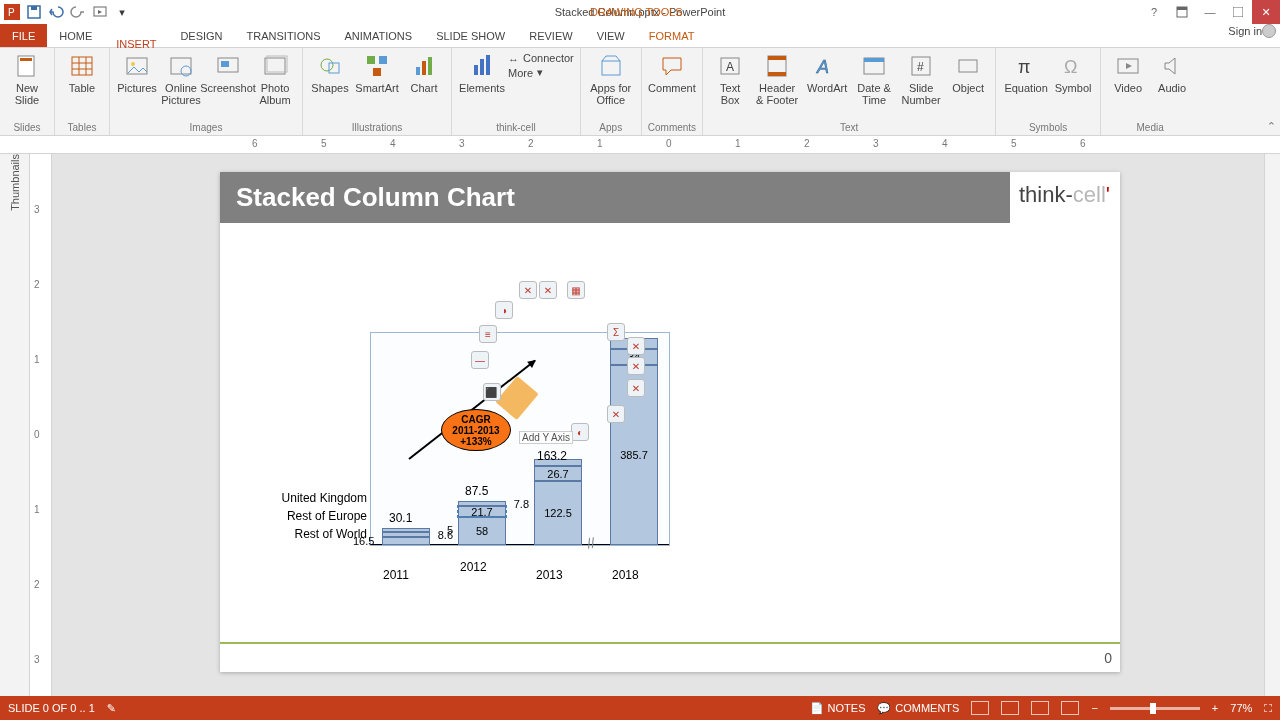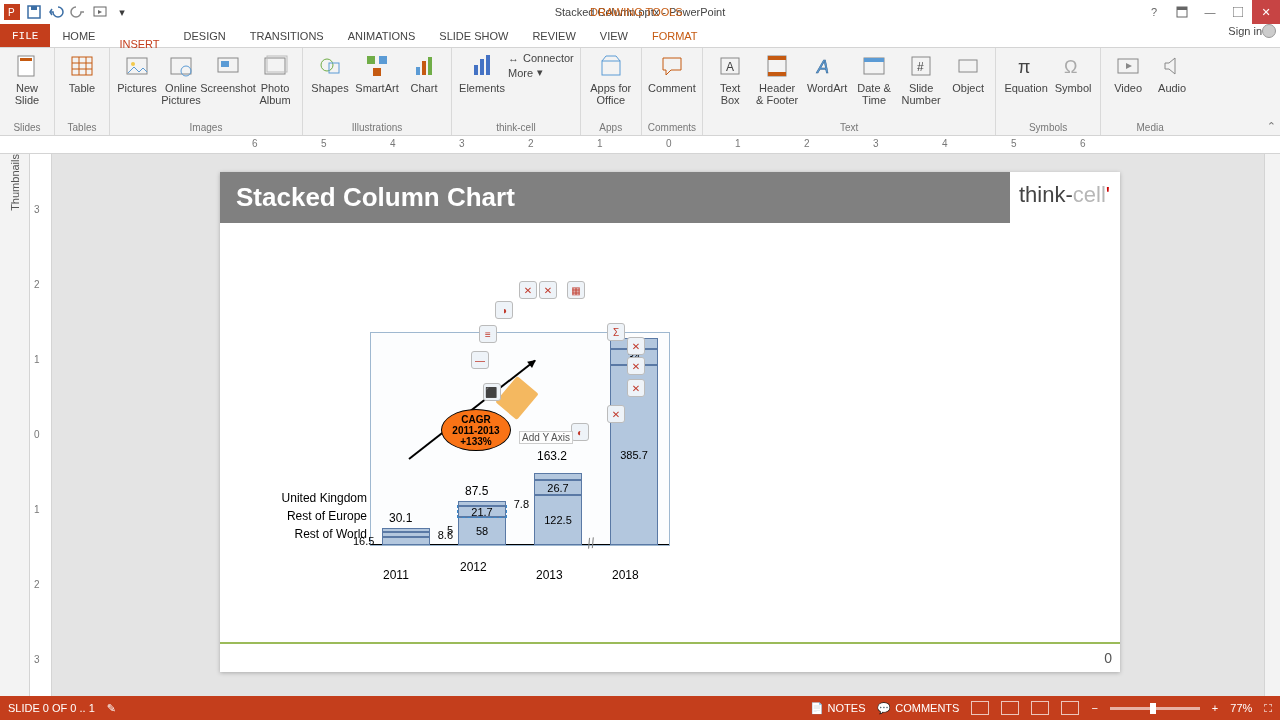--- a/index.html
+++ b/index.html
@@ -11,21 +11,21 @@
   .qat-item { width: 16px; height: 16px; display: flex; align-items: center; justify-content: center; color: #3b3b3b; }
   .title-center { position: absolute; left: 50%; transform: translateX(-50%); color: #444; }
   .title-drawing { position: absolute; left: 590px; color: #c55a11; text-transform: uppercase; font-size: 11px; }
   .win-controls { position: absolute; right: 0; display: flex; }
   .win-btn { width: 28px; height: 24px; display: flex; align-items: center; justify-content: center; color: #666; }
   .win-btn.close { background: #c74444; color: #fff; }
 
   
   .tabs { height: 24px; display: flex; align-items: stretch; font-size: 11px; position: relative; border-bottom: 1px solid #d4d4d4; }
   .tab { padding: 0 12px; display: flex; align-items: center; color: #444; text-transform: uppercase; cursor: pointer; }
-  .tab.file { background: #c43e1c; color: #fff; font-family: Liberation Mono, monospace; }
+  .tab.file { background: #c43e1c; color: #fff; }
   .tab.active { color: #c43e1c; margin-top: 16px; }
   .tab.contextual { color: #c55a11; }
   .signin { position: absolute; right: 4px; display: flex; align-items: center; gap: 0; color: #444; }
   .avatar { width: 14px; height: 14px; border-radius: 50%; background: #ccc; border: 1px solid #999; }
 
   
   .ribbon { height: 88px; background: #f3f3f3; border-bottom: 1px solid #d4d4d4; display: flex; font-size: 11px; color: #444; position: relative; }
   .group { border-right: 1px solid #d9d9d9; display: flex; flex-direction: column; align-items: center; justify-content: space-between; padding: 2px 6px 1px; }
   .group-body { display: flex; align-items: flex-start; gap: 2px; }
   .group-label { font-size: 10px; color: #777; text-align: center; padding-bottom: 1px; }
@@ -497,21 +497,21 @@
           <div class="seg sel" style="height:11px">
               <span>21.7</span>
             </div>
           <div class="seg" style="height:5px">
               <span class="out" style="right:-24px">7.8</span>
             </div>
         </div>
         <div style="position:absolute;left:94px;bottom:47px;font-size:12px">87.5</div>
 
         <div class="col" style="left:163px">
-          <div class="seg" style="height:50px">
+          <div class="seg" style="height:64px">
               <span>122.5</span>
             </div>
           <div class="seg" style="height:15px">
               <span>26.7</span>
             </div>
           <div class="seg" style="height:7px"></div>
         </div>
         <div style="position:absolute;left:166px;bottom:82px;font-size:12px">163.2</div>
 
         <div class="axisbreak" style="left:216px;bottom:-6px">//</div>

